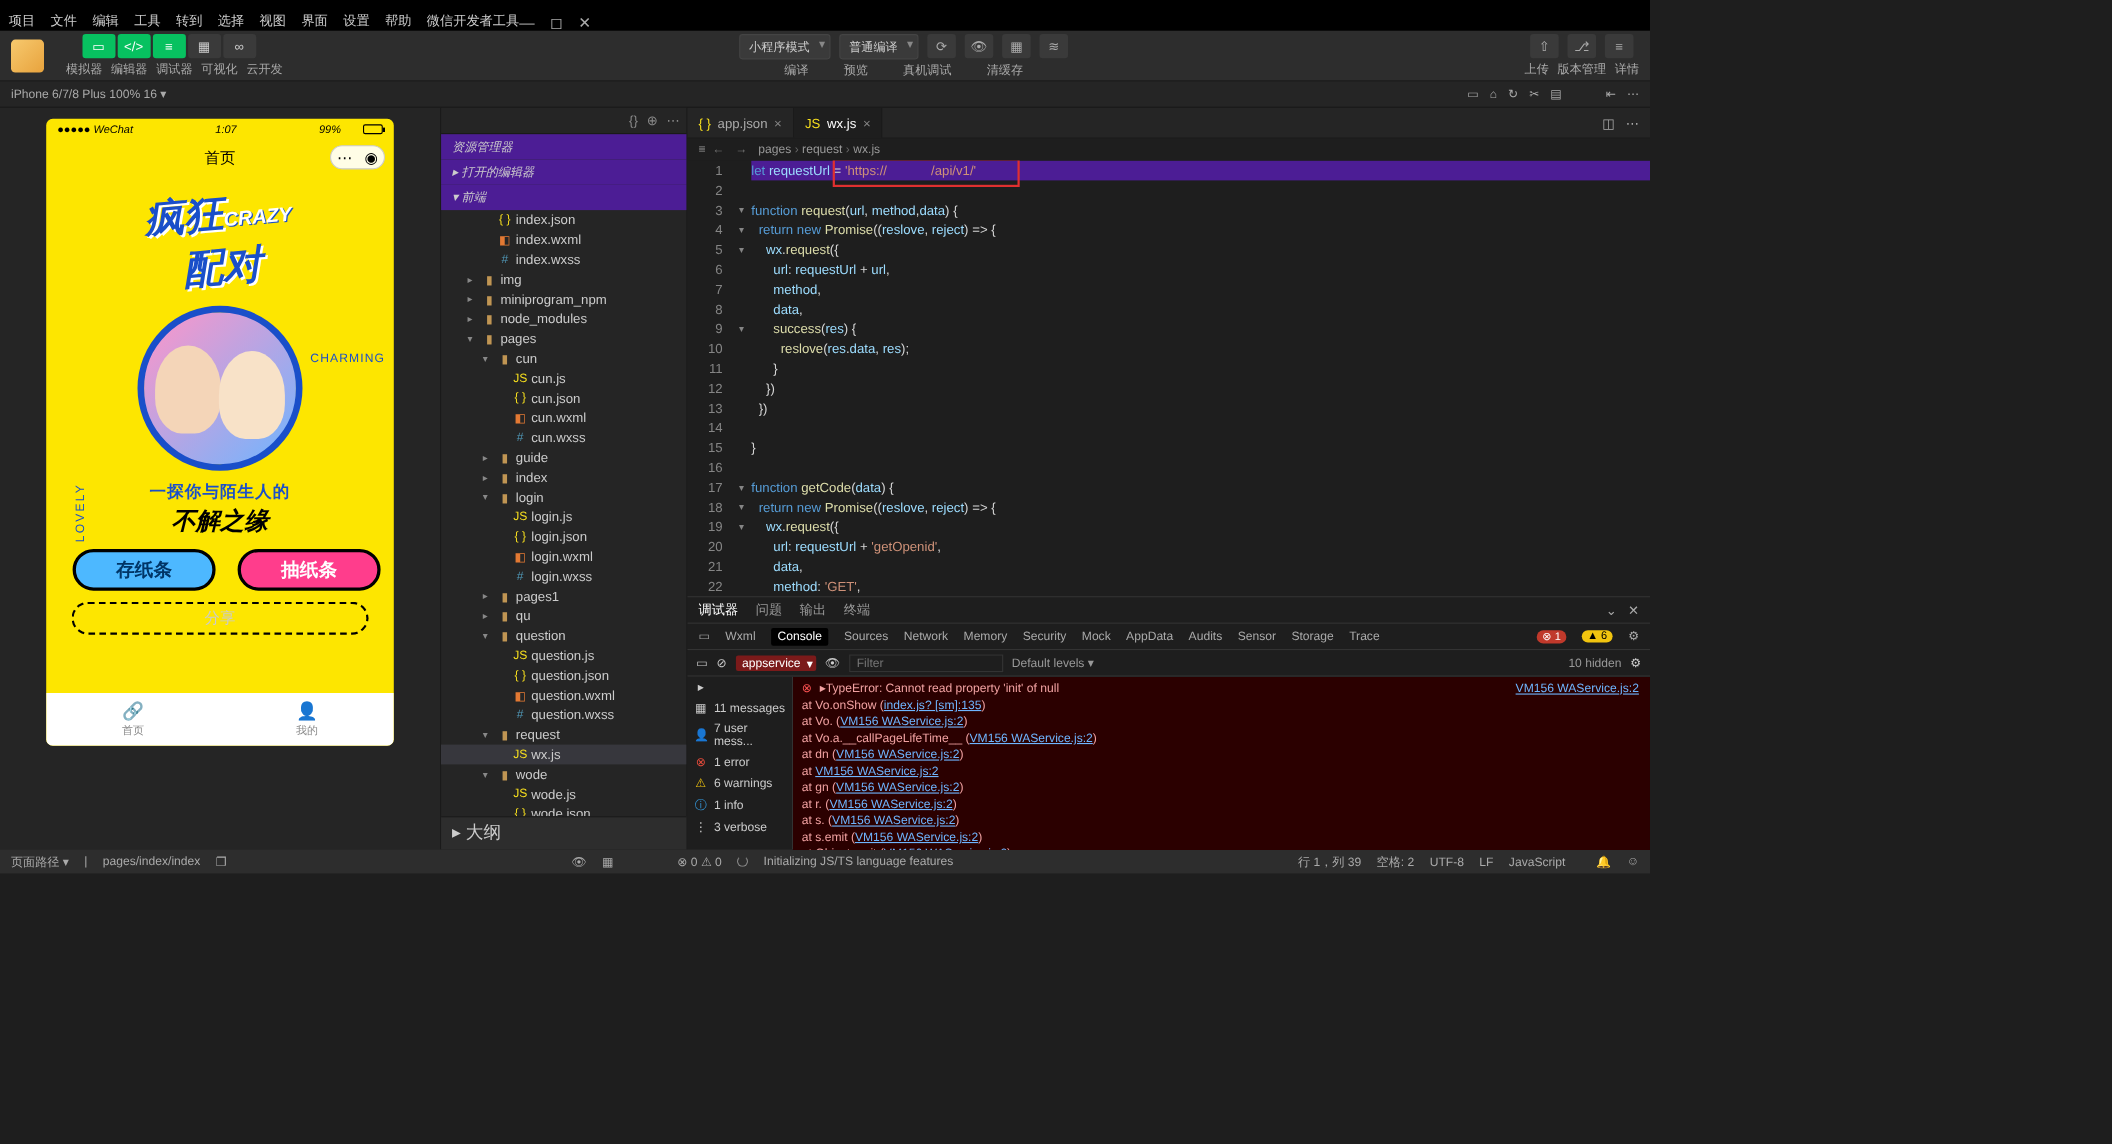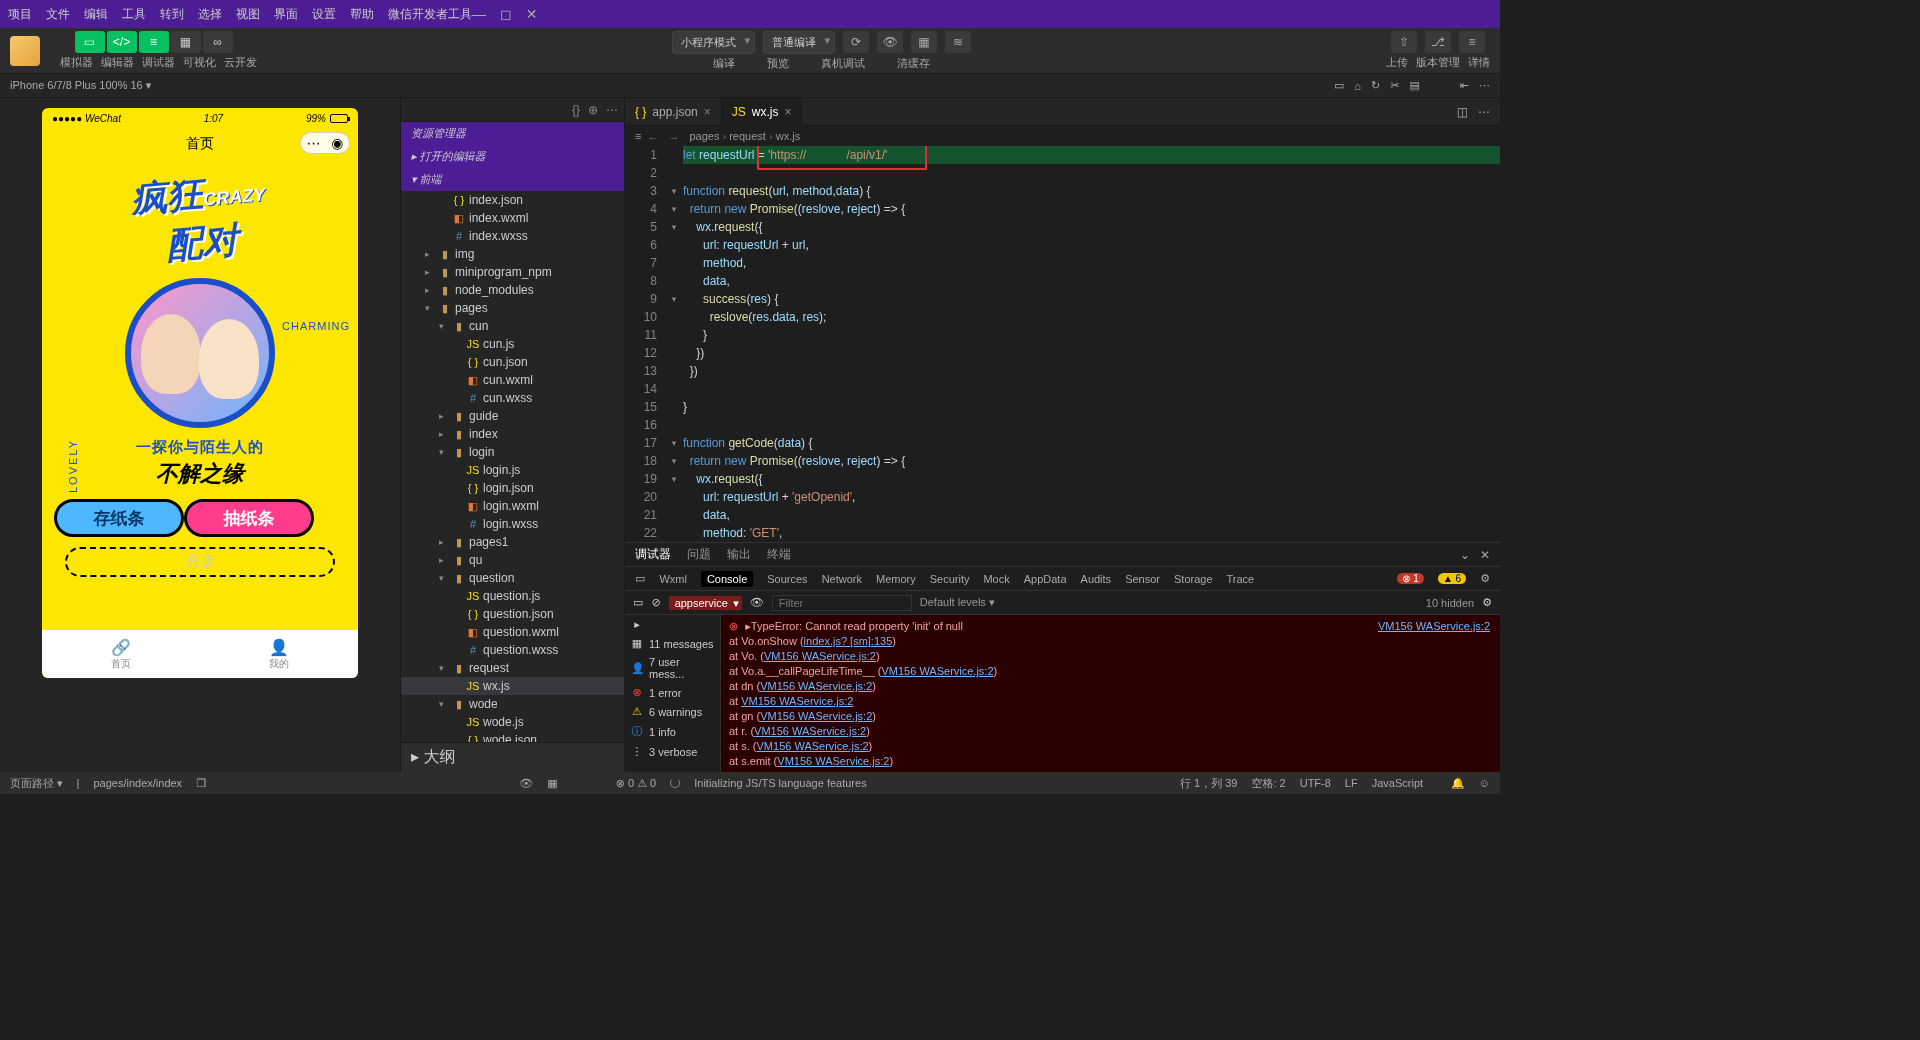--- a/index.html
+++ b/index.html
@@ -1,19 +1,19 @@
 <!DOCTYPE html>
 <html><head>
 <meta charset="utf-8">
 <style>
 * { margin: 0; padding: 0; box-sizing: border-box; font-family: "Microsoft YaHei", -apple-system, sans-serif; }
 body { background: #1e1e1e; color: #ccc; font-size: 12px; overflow: hidden; width: 1500px; height: 812px; }
 
 
-.titlebar { height: 28px; background: #4c1d95; display: flex; align-items: center; padding: 0 8px; }
+.titlebar { height: 28px; background: #000000; display: flex; align-items: flex-end; padding: 0 8px; }
 .titlebar .menu { display: flex; gap: 14px; color: #ccc; }
 .titlebar .menu span { cursor: pointer; }
 .titlebar .center { flex: 1; text-align: center; color: #888; }
 .titlebar .win-controls { display: flex; gap: 14px; color: #aaa; }
 .titlebar .win-controls span { cursor: pointer; font-size: 14px; }
 
 
 .toolbar { height: 46px; background: #2d2d2d; display: flex; align-items: center; padding: 4px 10px; border-bottom: 1px solid #1a1a1a; }
 .toolbar .avatar { width: 30px; height: 30px; background: linear-gradient(135deg,#f7c96e,#e8a33d); border-radius: 4px; margin-right: 20px; }
 .toolbar .btn-group { display: flex; gap: 2px; margin-right: 10px; }
@@ -33,36 +33,36 @@
 .device-bar .spacer { flex: 1; }
 .device-bar .icon { margin-left: 10px; color: #aaa; cursor: pointer; }
 
 
 .main { display: flex; height: calc(100% - 28px - 46px - 18px - 24px - 22px); }
 
 
 .simulator { width: 400px; background: #252525; display: flex; flex-direction: column; align-items: center; padding-top: 10px; }
 .phone { width: 316px; height: 570px; background: #fde600; border-radius: 6px; overflow: hidden; position: relative; font-family: sans-serif; }
 .phone .statusbar { height: 20px; display: flex; align-items: center; justify-content: space-between; padding: 0 10px; font-size: 10px; color: #000; font-style: italic; }
-.phone .statusbar .right { display: flex; align-items: center; gap: 4px; }
+.phone .statusbar .right { display: flex; align-items: flex-start; gap: 20px; }
 .phone .battery { width: 18px; height: 9px; border: 1px solid #000; border-radius: 2px; position: relative; }
 .phone .battery::after { content: ""; position: absolute; right: -3px; top: 2px; width: 2px; height: 4px; background: #000; }
 .phone .nav { height: 32px; display: flex; align-items: center; justify-content: center; position: relative; font-size: 14px; color: #000; font-weight: 500; }
 .phone .nav .capsule { position: absolute; right: 8px; top: 4px; width: 50px; height: 22px; background: rgba(255,255,255,0.9); border: 1px solid #ccc; border-radius: 12px; display: flex; align-items: center; justify-content: space-around; }
 .phone .content { position: relative; height: calc(100% - 52px - 50px); }
 .phone .crazy-title { text-align: center; padding: 10px 0 0 0; }
 .phone .crazy-text { font-size: 36px; font-weight: 900; color: #1a4fc9; font-style: italic; text-shadow: 2px 2px 0 #fff; transform: rotate(-5deg); display: inline-block; }
 .phone .crazy-sub { font-size: 18px; color: #fff; font-weight: bold; text-shadow: 1px 1px 0 #1a4fc9; }
 .phone .photo-circle { width: 150px; height: 150px; margin: 10px auto; border-radius: 50%; background: linear-gradient(135deg, #ff95c8, #6eb5ff); border: 6px solid #1a4fc9; position: relative; overflow: hidden; }
 .phone .photo-circle .face { position: absolute; width: 60px; height: 80px; background: #f4d5b8; border-radius: 50% 50% 40% 40%; }
 .phone .photo-circle .face.left { left: 10px; top: 30px; }
 .phone .photo-circle .face.right { right: 10px; top: 35px; background: #f8e2c8; }
 .phone .tagline1 { text-align: center; color: #1a4fc9; font-size: 15px; font-weight: bold; letter-spacing: 1px; }
 .phone .tagline2 { text-align: center; color: #000; font-size: 22px; font-weight: 900; font-style: italic; margin: 2px 0 10px; }
-.phone .btn-row { display: flex; justify-content: flex-start; padding: 0 12px; }
+.phone .btn-row { display: flex; justify-content: flex-end; padding: 0 12px; gap: 20px; }
 .phone .big-btn { width: 130px; height: 38px; border-radius: 20px; border: 3px solid #000; display: flex; align-items: center; justify-content: center; font-size: 17px; font-weight: bold; }
 .phone .big-btn.blue { background: #4db8ff; color: #003566; }
 .phone .big-btn.pink { background: #ff3d8c; color: #fff; }
 .phone .share-btn { margin: 10px auto 0; width: 270px; height: 30px; border: 2px dashed #000; border-radius: 16px; display: flex; align-items: center; justify-content: center; font-size: 14px; }
 .phone .tabbar { position: absolute; bottom: 0; left: 0; right: 0; height: 48px; background: #fff; display: flex; }
 .phone .tabbar .tab { flex: 1; display: flex; flex-direction: column; align-items: center; justify-content: center; font-size: 10px; color: #888; }
 .phone .tabbar .tab .ico { font-size: 16px; }
 .phone .deco { position: absolute; color: #1a4fc9; font-size: 14px; }
 .phone .lovely { left: 4px; top: 300px; transform: rotate(-90deg); font-size: 11px; letter-spacing: 2px; }
 .phone .charming { right: 8px; top: 160px; font-size: 11px; letter-spacing: 1px; }
@@ -101,21 +101,21 @@
 .fold-col { width: 18px; color: #858585; }
 .fold-col .ln { height: 18px; font-size: 9px; text-align: center; }
 .code-body { flex: 1; white-space: pre; color: #d4d4d4; }
 .code-body .line { height: 18px; }
 .tok-kw { color: #569cd6; }
 .tok-fn { color: #dcdcaa; }
 .tok-str { color: #ce9178; }
 .tok-var { color: #9cdcfe; }
 .tok-pun { color: #d4d4d4; }
 .redbox { position: absolute; border: 2px solid #e03030; }
-.line.hl { background: #14532d; }
+.line.hl { background: #4c1d95; }
 
 
 .panel { height: 230px; border-top: 1px solid #333; background: #1e1e1e; display: flex; flex-direction: column; }
 .panel-tabs { height: 24px; display: flex; align-items: center; padding: 0 10px; gap: 16px; font-size: 12px; color: #999; border-bottom: 1px solid #333; }
 .panel-tabs .tab.active { color: #fff; }
 .panel-tabs .spacer { flex: 1; }
 .panel-tabs .right { display: flex; gap: 10px; color: #aaa; }
 .devtools-tabs { height: 24px; display: flex; align-items: center; padding: 0 10px; gap: 14px; font-size: 11px; color: #aaa; border-bottom: 1px solid #333; }
 .devtools-tabs .tab.active { background: #000; color: #fff; padding: 2px 6px; border-radius: 2px; }
 .devtools-tabs .spacer { flex: 1; }

